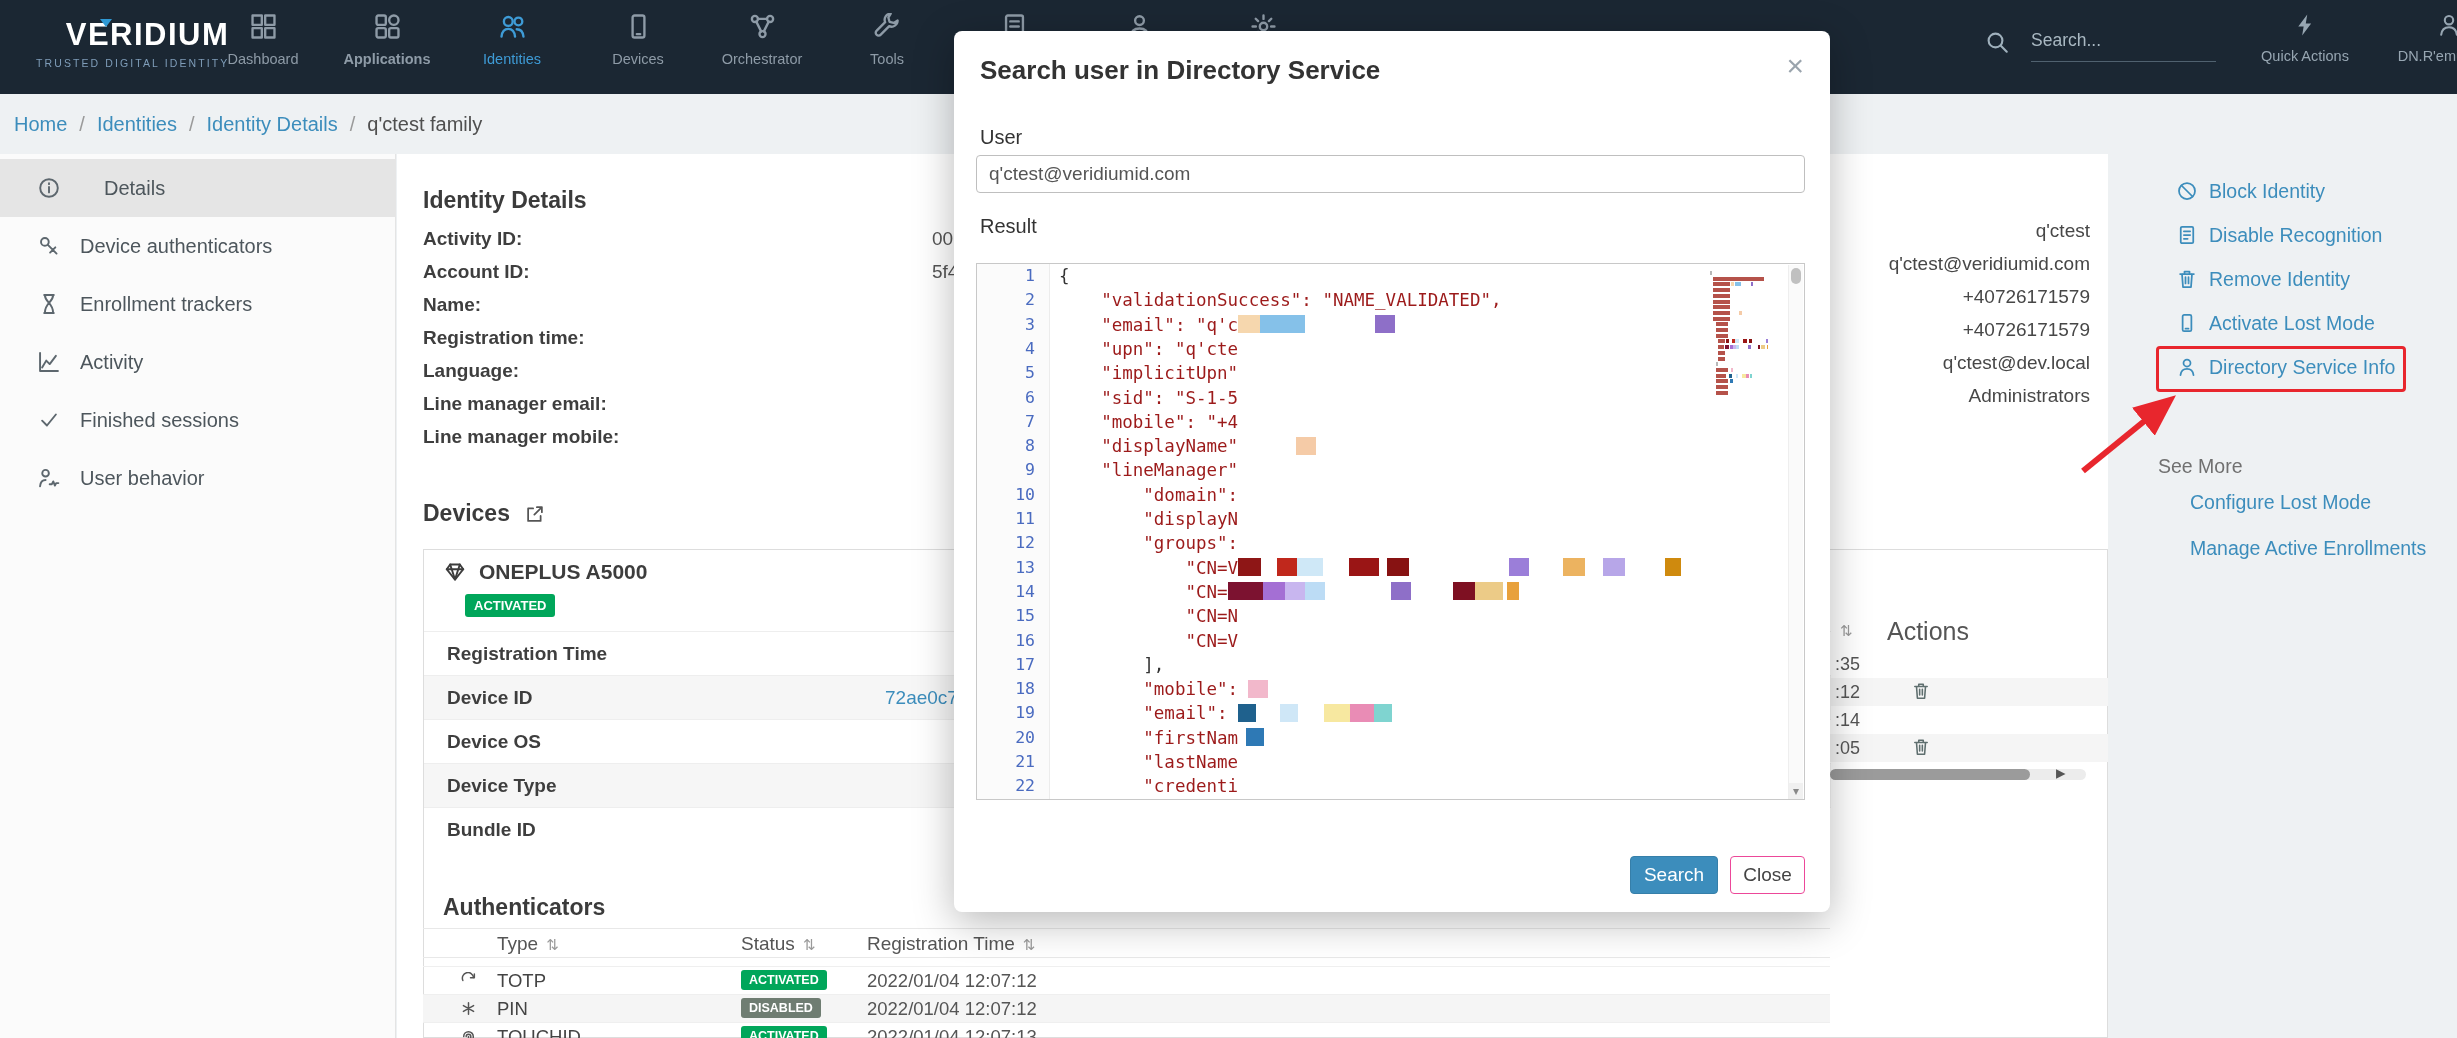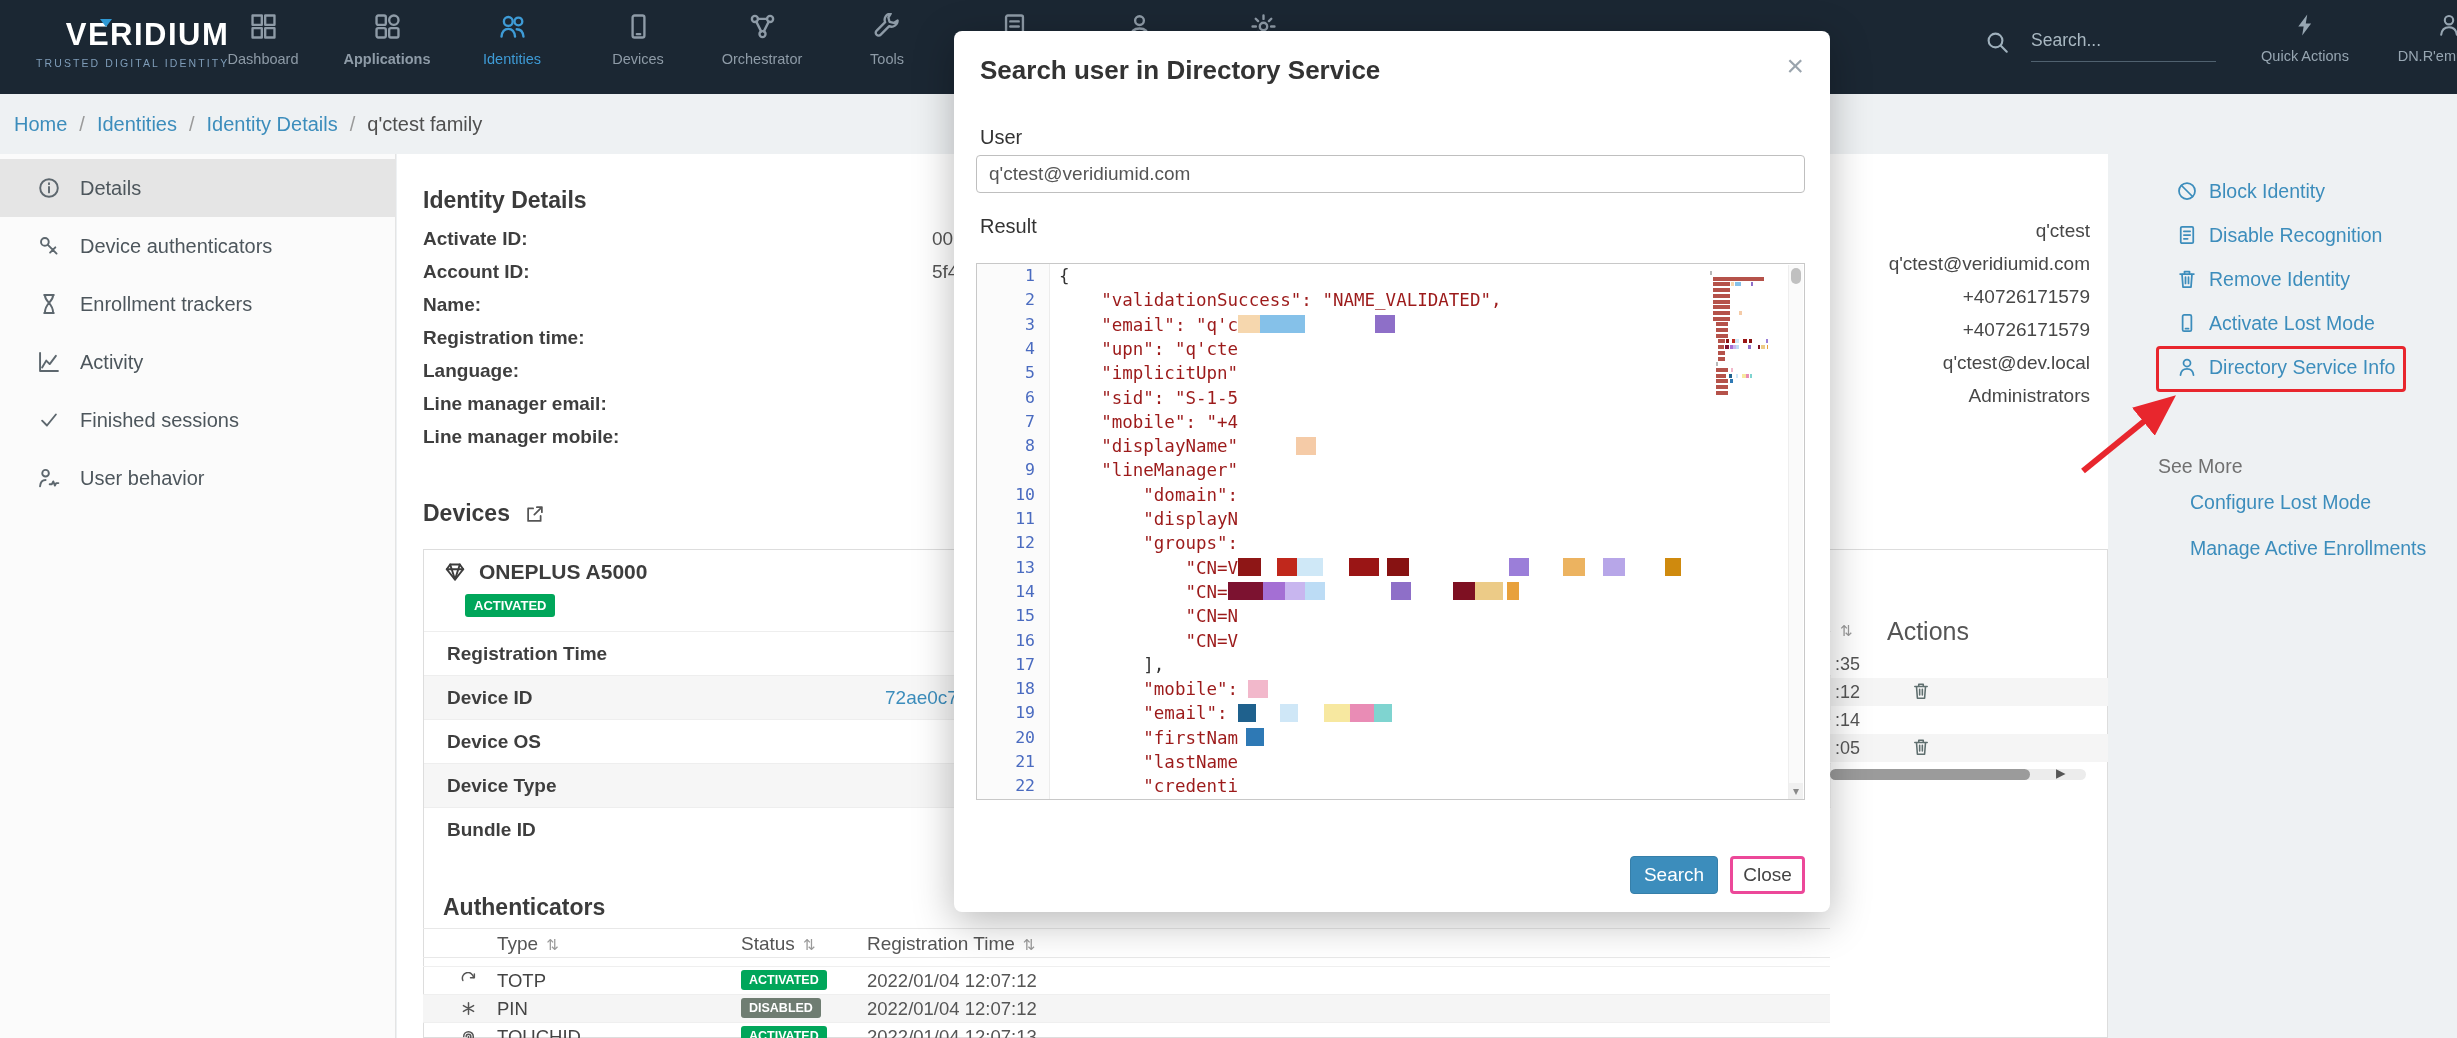--- a/index.html
+++ b/index.html
@@ -26,21 +26,21 @@
   #breadcrumb{position:absolute;left:14px;top:94px;height:60px;display:flex;align-items:center;font-size:20px;z-index:5;}
   .crumb-link{color:#3c8dbc;cursor:pointer;}
   .crumb-sep{color:#9a9a9a;margin:0 12px;}
   .crumb-current{color:#4f4f4f;}
 
   
   #sidebar{position:absolute;left:0;top:154px;width:396px;height:884px;background:#fbfbfb;
            border-right:1px solid #e4e4e4;z-index:4;box-sizing:border-box;}
   .side-item{position:absolute;left:0;width:396px;height:58px;display:flex;align-items:center;
              padding-left:38px;box-sizing:border-box;color:#4d565c;cursor:pointer;}
-  .side-item.active{background:#e5e5e5;}
+  .side-item.active{background:#e5e5e5;gap:24px;}
   .side-item .icn{margin-right:20px;color:#5d676e;}
   .side-label{font-size:20px;}
 
   #main{position:absolute;left:397px;top:154px;width:1711px;height:884px;background:#ffffff;z-index:1;}
 
   
   .h-identity{position:absolute;left:423px;top:168px;font-size:23px;font-weight:bold;color:#3b3b3b;z-index:5;}
   .field-row{position:absolute;left:423px;height:33px;width:1100px;z-index:5;}
   .field-label{font-weight:bold;font-size:19px;color:#3e3e3e;line-height:33px;}
   .field-value{position:absolute;left:509px;top:0;font-size:19px;color:#555;line-height:33px;}
@@ -120,21 +120,21 @@
   #minimap{position:absolute;right:30px;top:5px;width:64px;height:132px;z-index:2;}
   .mm-row{position:absolute;left:0;height:4px;width:64px;}
   .mm-seg{position:absolute;top:0;height:4px;}
   .ed-vtrack{position:absolute;right:1px;top:1px;width:14px;height:534px;background:#fafafa;border-left:1px solid #eee;cursor:pointer;}
   .ed-vthumb{position:absolute;right:2px;top:3px;width:10px;height:16px;background:#c0c0c0;border-radius:5px;}
   .ed-varrow{position:absolute;right:0px;bottom:0px;width:14px;height:16px;text-align:center;font-size:12px;
              line-height:16px;color:#888;background:#f0f0f0;}
   .m-btn{position:absolute;top:825px;height:38px;border-radius:4px;font-size:19px;display:flex;align-items:center;
          justify-content:center;cursor:pointer;box-sizing:border-box;}
   #btn-search{left:676px;width:88px;background:#3c8dbc;color:#fff;border:1px solid #367fa9;}
-  #btn-close{left:776px;width:75px;background:#fff;color:#444;border:3px solid #ec4899;}
+  #btn-close{left:776px;width:75px;background:#fff;color:#444;border:1px solid #ec4899;}
 </style>
 </head>
 <body>
 
 <div id="app">
 
   <header id="topnav">
     <div class="logo">
       <div class="logo-title">VERIDIUM</div>
       <div class="logo-dot"></div>
@@ -293,21 +293,21 @@
           </svg>
         </span>
         <span class="side-label">User behavior</span>
       </div>
     </aside>
 
   <div id="main"></div>
 
   <h2 class="h-identity">Identity Details</h2>
   <div id="fields">
-      <div class="field-row" style="top: 222px;"><span class="field-label">Activate ID:</span><span class="field-value">00a</span></div>
+      <div class="field-row" style="top: 222px;"><span class="field-label">Activity ID:</span><span class="field-value">00a</span></div>
       <div class="field-row" style="top: 255px;"><span class="field-label">Account ID:</span><span class="field-value">5f4f</span></div>
       <div class="field-row" style="top: 288px;"><span class="field-label">Name:</span><span class="field-value"></span></div>
       <div class="field-row" style="top: 321px;"><span class="field-label">Registration time:</span><span class="field-value"></span></div>
       <div class="field-row" style="top: 354px;"><span class="field-label">Language:</span><span class="field-value"></span></div>
       <div class="field-row" style="top: 387px;"><span class="field-label">Line manager email:</span><span class="field-value"></span></div>
       <div class="field-row" style="top: 420px;"><span class="field-label">Line manager mobile:</span><span class="field-value"></span></div>
     </div>
   <div id="right-values">
       <div class="rv">q'ctest</div>
       <div class="rv">q'ctest@veridiumid.com</div>

